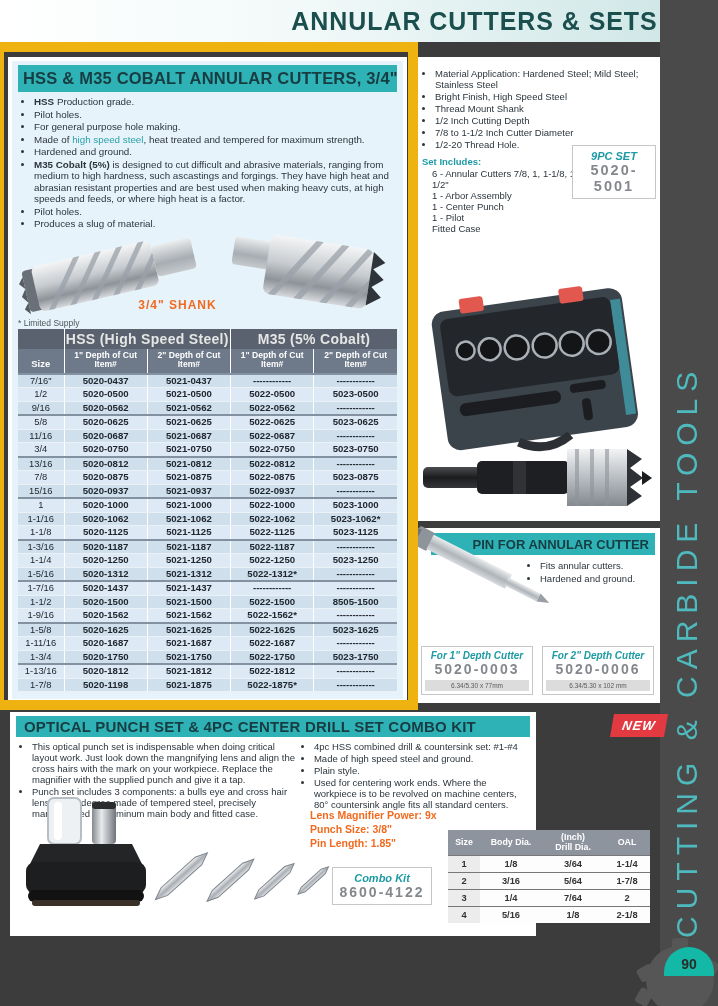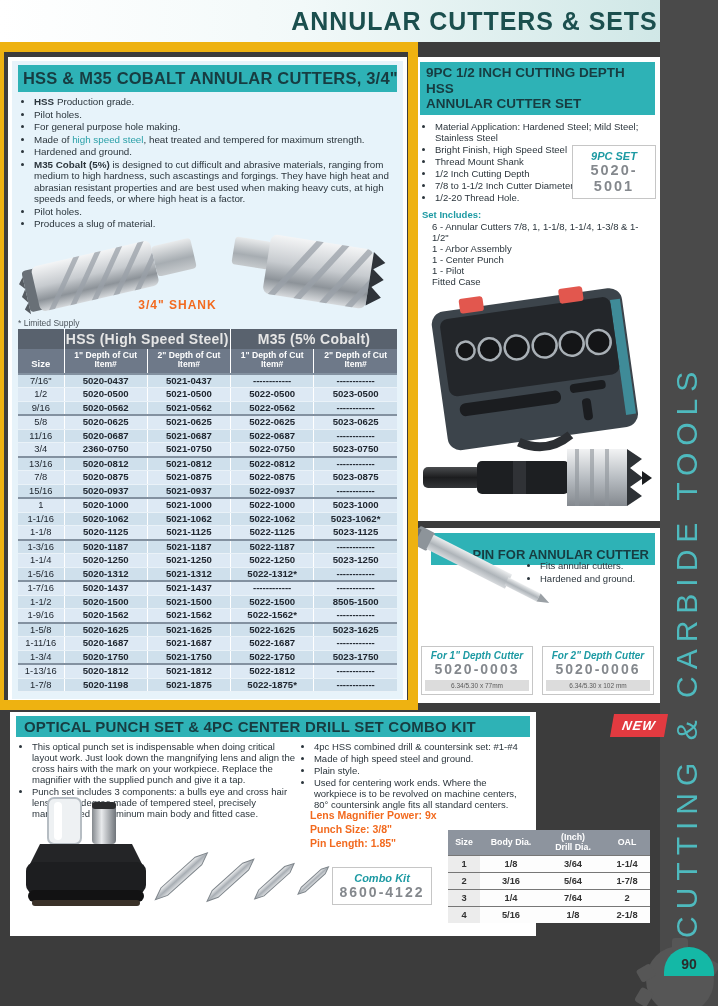--- a/index.html
+++ b/index.html
@@ -74,21 +74,21 @@
   .box-9pc{position:absolute;left:157px;top:88px;width:84px;padding:4px 2px;}
   .box-9pc .kit-label{font-size:11px;}
   .box-9pc .kit-number{font-size:14.5px;}
   .includes-h{color:#1d9aa3;font-weight:bold;font-size:9.5px;margin:6px 0 1px 2px;}
   ul.nobullet{list-style:none;margin:0;padding-left:12px;font-size:9.5px;line-height:11px;color:#2b353c;}
   .case-fig{position:absolute;left:2px;top:228px;}
   .cutter2-fig{position:absolute;left:2px;top:382px;}
 
   
   .panel-pin{left:415px;top:528px;width:245px;height:175px;padding:0;}
-  .pin-bar{position:absolute;left:16px;top:5px;right:5px;text-align:right;font-size:13px;padding:14px 6px 3px 0;}
+  .pin-bar{position:absolute;left:16px;top:5px;right:5px;text-align:right;font-size:13px;padding:4px 6px 3px 0;}
   .panel-pin ul.bullets{position:absolute;left:112px;top:32px;font-size:9.5px;line-height:12px;padding-left:13px;margin:0;}
   .pin-fig{position:absolute;left:-4px;top:-8px;}
   .pin-opts{position:absolute;left:6px;bottom:8px;width:233px;display:flex;justify-content:space-between;}
   .pin-opt{width:112px;padding-top:3px;}
   .pin-opt .kit-label{font-size:10px;}
   .pin-opt .kit-number{font-size:14px;}
 
   
   .panel-opt{left:10px;top:712px;width:526px;height:224px;padding:4px 6px;}
   .title-opt{font-size:15px;padding:2px 8px;letter-spacing:.2px;white-space:nowrap;}
@@ -253,21 +253,21 @@
             </tr>
             <tr>
               <td>11/16</td>
               <td>5020-0687</td>
               <td>5021-0687</td>
               <td>5022-0687</td>
               <td>------------</td>
             </tr>
             <tr>
               <td>3/4</td>
-              <td>2360-0750</td>
+              <td>5020-0750</td>
               <td>5021-0750</td>
               <td>5022-0750</td>
               <td>5023-0750</td>
             </tr>
             <tr>
               <td>13/16</td>
               <td>5020-0812</td>
               <td>5021-0812</td>
               <td>5022-0812</td>
               <td>------------</td>
@@ -385,24 +385,20 @@
               <td>------------</td>
             </tr>
           </tbody>
       </table>
     </div>
   </div>
 
   <div class="highlight-box"></div>
 
   <div class="panel panel-9pc">
-    <div class="tealbar title-9pc">
-      <div>9PC 1/2 INCH CUTTING DEPTH HSS</div>
-      <div>ANNULAR CUTTER SET</div>
-    </div>
     <ul class="bullets">
         <li><span>Material Application: Hardened Steel; Mild Steel; Stainless Steel</span></li>
         <li><span>Bright Finish, High Speed Steel</span></li>
         <li><span>Thread Mount Shank</span></li>
         <li><span>1/2 Inch Cutting Depth</span></li>
         <li><span>7/8 to 1-1/2 Inch Cutter Diameter</span></li>
         <li><span>1/2-20 Thread Hole.</span></li>
       </ul>
     <div class="kit-box box-9pc">
       <div class="kit-label">9PC SET</div>

